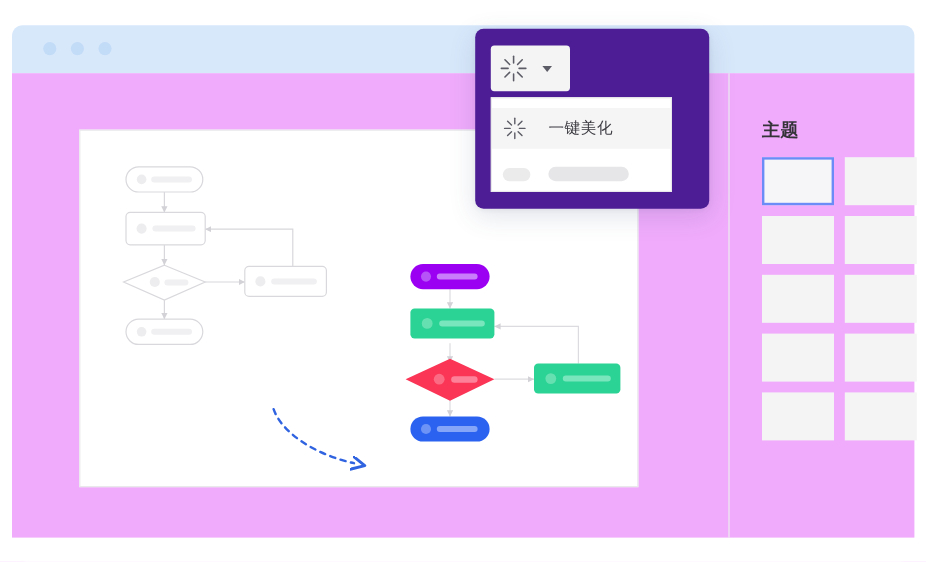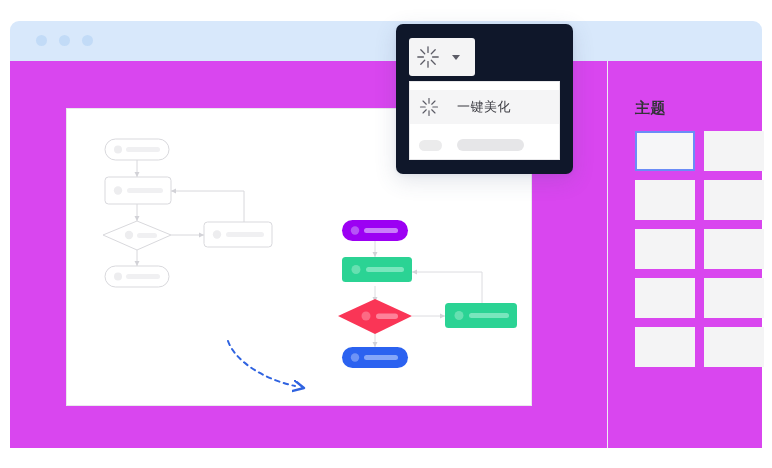--- a/index.html
+++ b/index.html
@@ -52,21 +52,21 @@
     background: #c2dbf7;
   }
 
   
   #workspace {
     position: absolute;
     left: 10px;
     top: 61px;
     width: 752px;
     height: 387px;
-    background: #d946ef;
+    background: #f0abfc;
   }
 
   
   #panel-divider {
     position: absolute;
     left: 597px;
     top: 0px;
     width: 1px;
     height: 387px;
     background: #ededf0;
@@ -126,23 +126,23 @@
   .theme-swatch.selected {
     background: #f6f6f8;
     border: 2px solid #6b8cf7;
   }
 
   
   #beautify-popup {
     position: absolute;
     left: 396px;
     top: 24px;
-    width: 177px;
+    width: 195px;
     height: 150px;
-    background: #0f172a;
+    background: #4c1d95;
     border-radius: 7px;
     box-shadow: 0 6px 22px rgba(60, 80, 120, 0.16), 0 1px 4px rgba(60,80,120,0.08);
   }
   #beautify-trigger {
     position: absolute;
     left: 13px;
     top: 14px;
     width: 66px;
     height: 38px;
     background: #f4f4f5;

